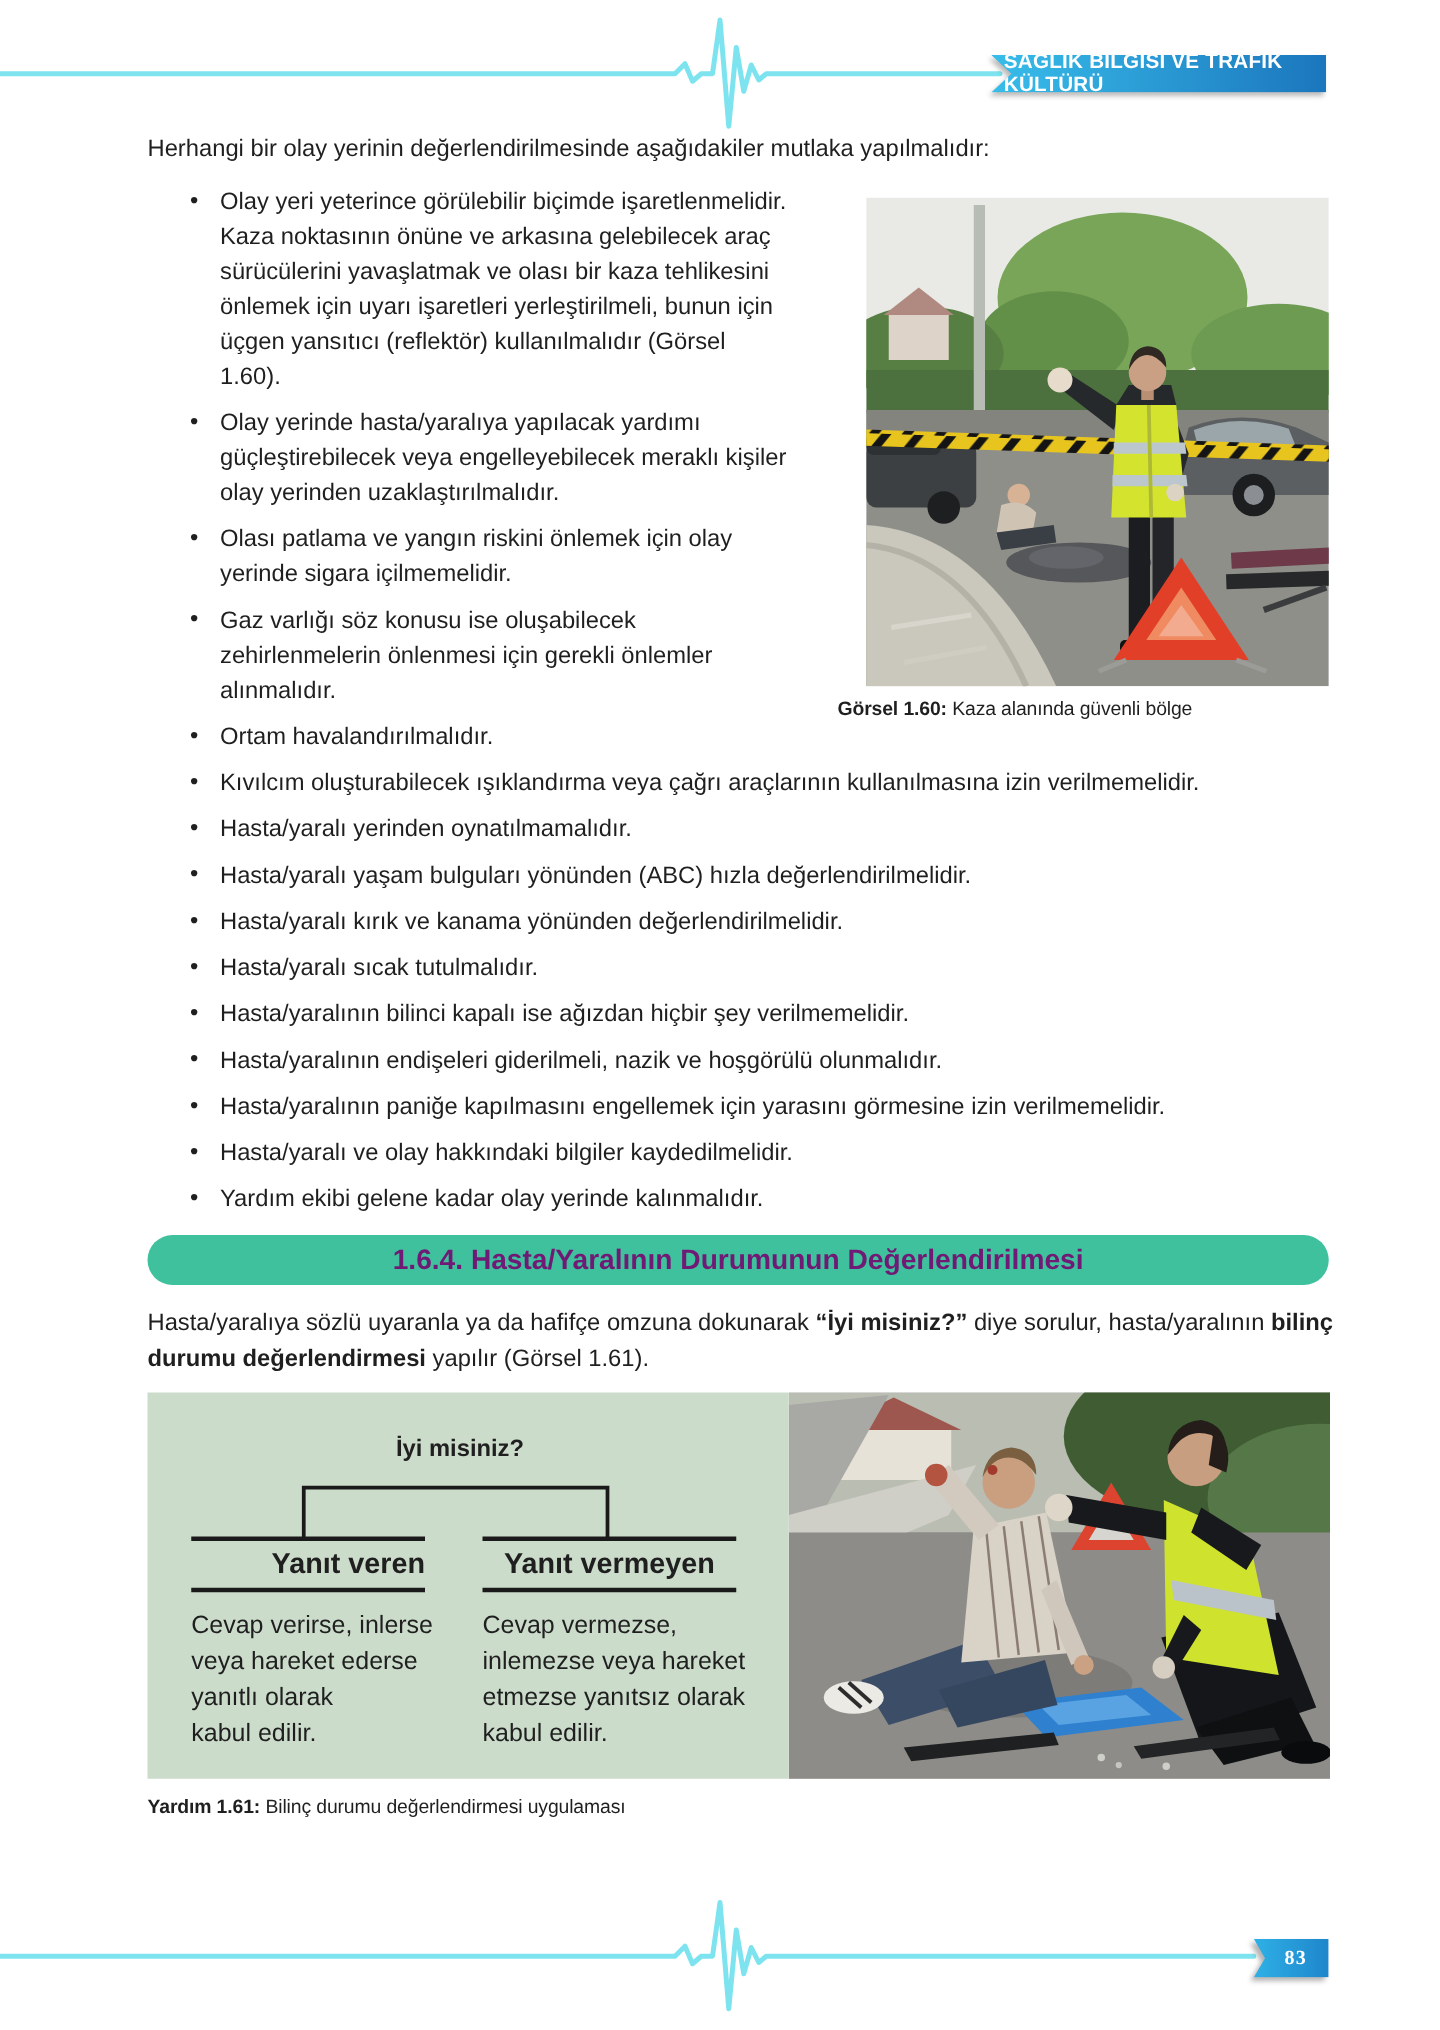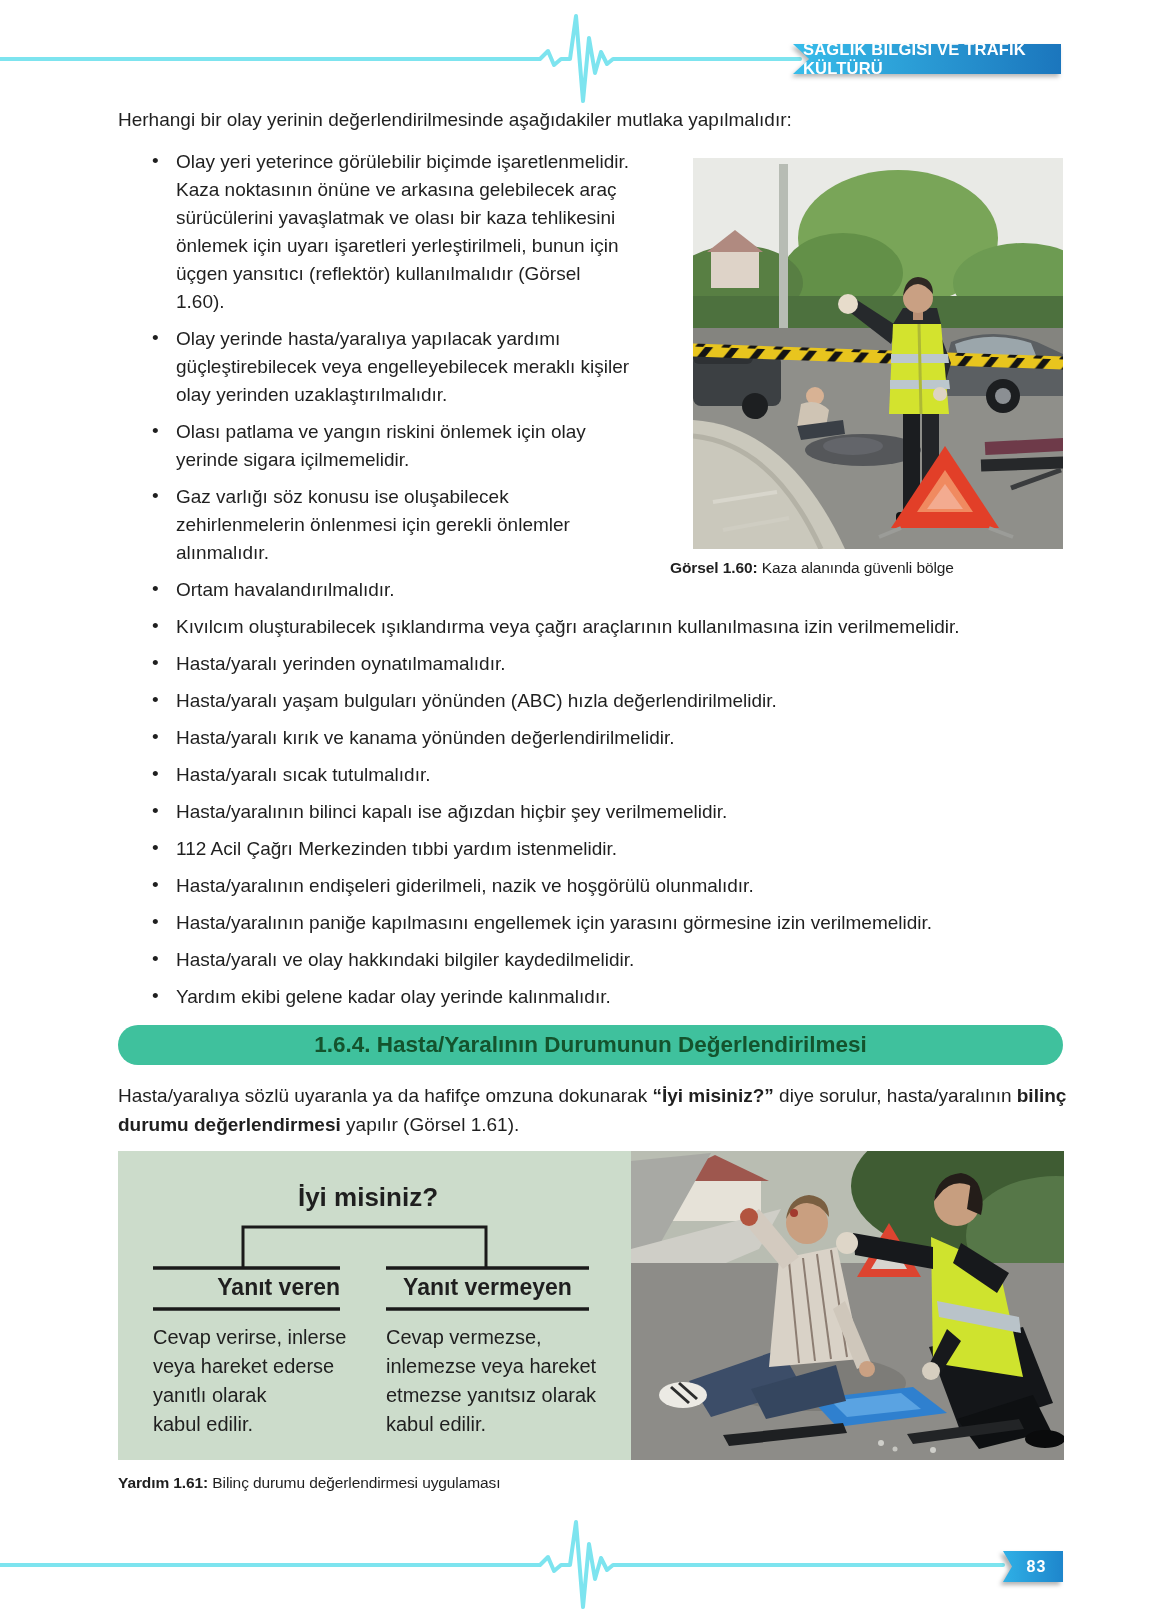--- a/index.html
+++ b/index.html
@@ -25,43 +25,43 @@
   ul.blist li{position:relative;padding-left:58px;margin:0 0 9px 0;}
   ul.blist li::before{content:"•";position:absolute;left:34px;top:-1px;color:#1f1f1f;}
   
   .fig60{float:right;width:393px;margin:10px 82px 4px 36px;}
   .fig60 svg{display:block;margin-left:auto;}
   .figcap{font-size:15.5px;line-height:19px;margin-top:9px;letter-spacing:-.1px;}
   .figcap b{font-weight:bold;}
   
   .section-banner{
     clear:both;margin-top:14px;width:945px;height:40px;border-radius:20px;background:#3fc19d;
-    color:#14532d;font-weight:bold;font-size:22.5px;display:flex;align-items:center;justify-content:center;
+    color:#701a75;font-weight:bold;font-size:22.5px;display:flex;align-items:center;justify-content:center;
   }
   .para{margin:16px 0 0 0;width:1015px;line-height:29px;}
   .para b{font-weight:bold;}
   
   .fig61{margin-top:12px;width:946px;height:309px;display:flex;}
   .fc-panel{position:relative;width:513px;height:309px;background:#ccdccb;flex:none;}
-  .fc-title{position:absolute;left:0;top:32px;width:500px;text-align:center;font-weight:bold;font-size:26px;}
+  .fc-title{position:absolute;left:0;top:32px;width:500px;text-align:center;font-weight:bold;font-size:19px;}
   .fc-lines{position:absolute;left:0;top:0;}
   .fc-head{position:absolute;top:122px;font-weight:bold;font-size:23px;text-align:center;}
   .fc-head.l{left:35px;width:187px;text-align:right;}
   .fc-head.r{left:268px;width:203px;}
   .fc-body{position:absolute;top:172px;font-size:20px;line-height:29px;white-space:pre-line;}
   .fc-body.l{left:35px;width:235px;}
   .fc-body.r{left:268px;width:240px;}
   .cap61{margin-top:9px;font-size:15.5px;letter-spacing:-.1px;}
   
   .badge-wrap{position:absolute;top:1551px;left:1003px;filter:drop-shadow(-3px 3px 2px rgba(0,0,0,.3));}
   .badge{
     width:60px;height:31px;background:linear-gradient(90deg,#2fb0e6,#1e86cc);
     clip-path:polygon(0 0,100% 0,100% 100%,0 100%,15% 50%);
     color:#fff;font-weight:bold;font-size:16px;letter-spacing:1px;
-    font-family:Liberation Sans, sans-serif;
+    font-family:Liberation Serif, serif;
     display:flex;align-items:center;justify-content:center;padding-left:7px;box-sizing:border-box;
   }
 </style>
 </head>
 <body>
 
 <div class="page">
 
   <svg class="ekg-top" width="1152" height="120" viewBox="0 0 1152 120">
     <polyline points="0,59 540,59 548,51 554,65 561,59 570,59 576,16 583,101 589,38 595,73 601,52 607,64 613,59 800,59" fill="none" stroke="#7de4ef" stroke-width="4" stroke-linejoin="round" stroke-linecap="round"></polyline>
@@ -148,21 +148,20 @@
         <li><span>Olay yerinde hasta/yaralıya yapılacak yardımı güçleştirebilecek veya engelleyebilecek meraklı kişiler olay yerinden uzaklaştırılmalıdır.</span></li>
         <li><span>Olası patlama ve yangın riskini önlemek için olay yerinde sigara içilmemelidir.</span></li>
         <li><span>Gaz varlığı söz konusu ise oluşabilecek zehirlenmelerin önlenmesi için gerekli önlemler alınmalıdır.</span></li>
         <li><span>Ortam havalandırılmalıdır.</span></li>
         <li><span>Kıvılcım oluşturabilecek ışıklandırma veya çağrı araçlarının kullanılmasına izin verilmemelidir.</span></li>
         <li><span>Hasta/yaralı yerinden oynatılmamalıdır.</span></li>
         <li><span>Hasta/yaralı yaşam bulguları yönünden (ABC) hızla değerlendirilmelidir.</span></li>
         <li><span>Hasta/yaralı kırık ve kanama yönünden değerlendirilmelidir.</span></li>
         <li><span>Hasta/yaralı sıcak tutulmalıdır.</span></li>
         <li><span>Hasta/yaralının bilinci kapalı ise ağızdan hiçbir şey verilmemelidir.</span></li>
-        <li><span>112 Acil Çağrı Merkezinden tıbbi yardım istenmelidir.</span></li>
         <li><span>Hasta/yaralının endişeleri giderilmeli, nazik ve hoşgörülü olunmalıdır.</span></li>
         <li><span>Hasta/yaralının paniğe kapılmasını engellemek için yarasını görmesine izin verilmemelidir.</span></li>
         <li><span>Hasta/yaralı ve olay hakkındaki bilgiler kaydedilmelidir.</span></li>
         <li><span>Yardım ekibi gelene kadar olay yerinde kalınmalıdır.</span></li>
       </ul>
 
     <div class="section-banner">
       <span>1.6.4. Hasta/Yaralının Durumunun Değerlendirilmesi</span>
     </div>
 

